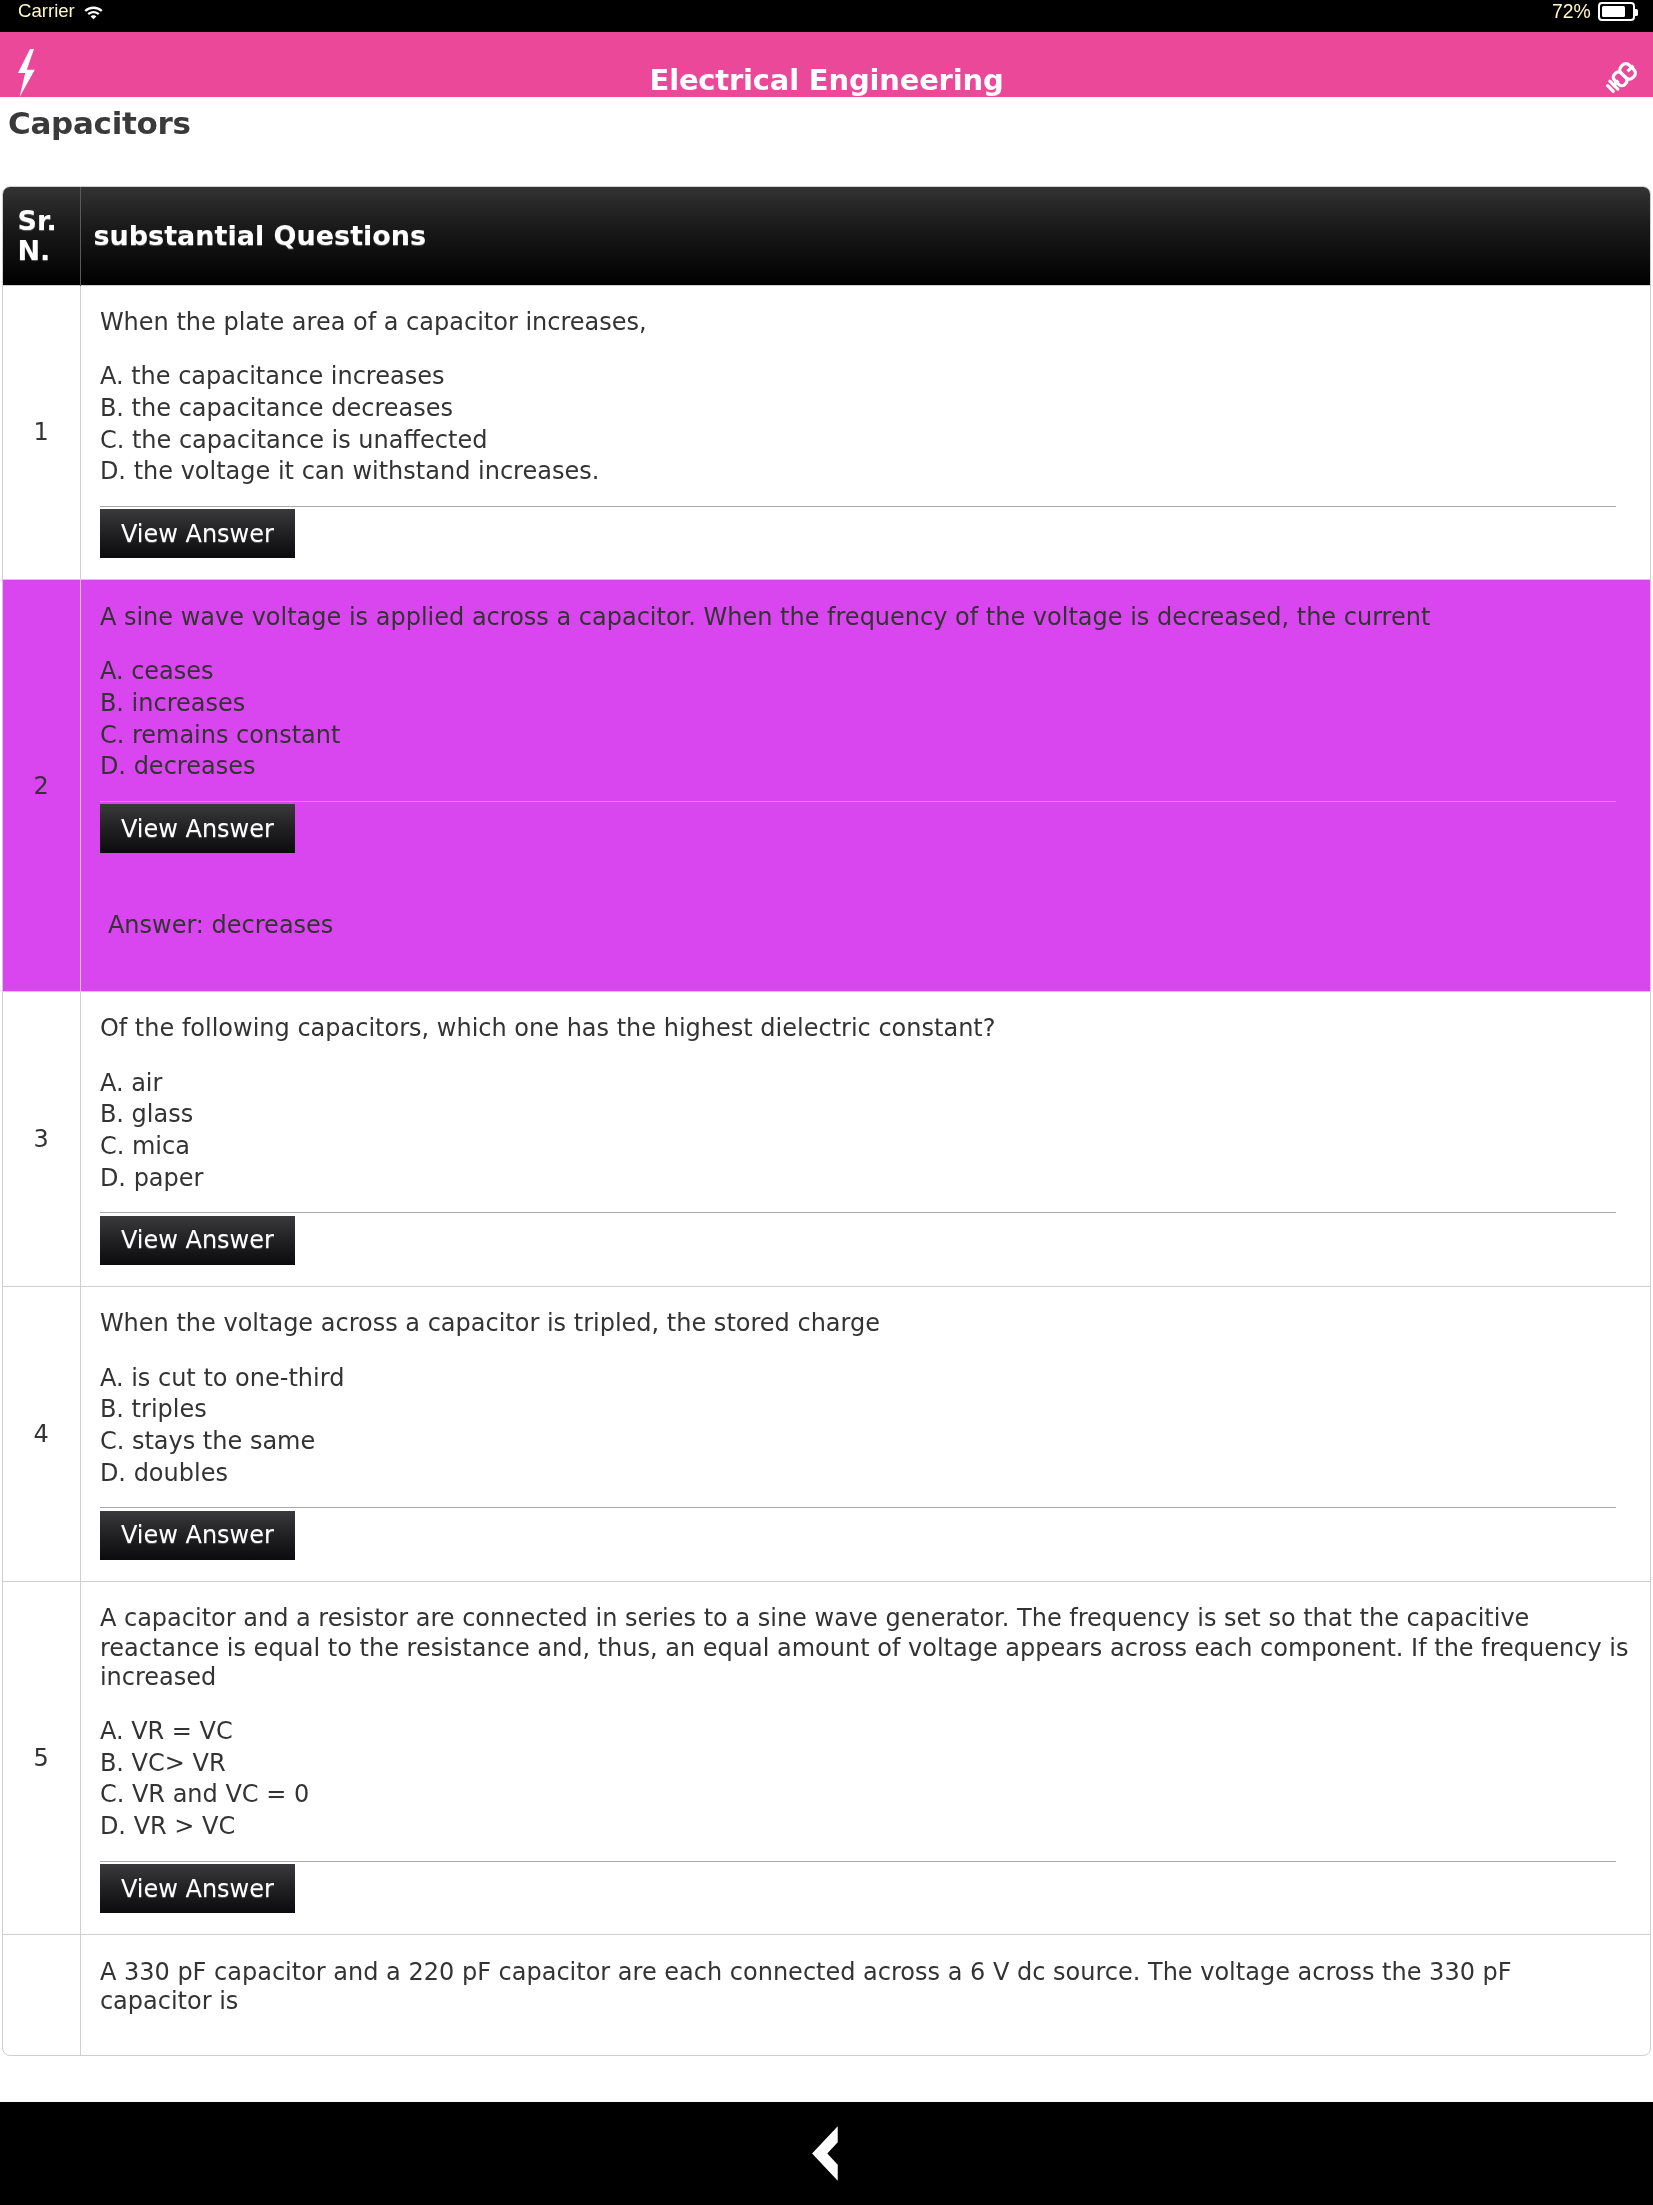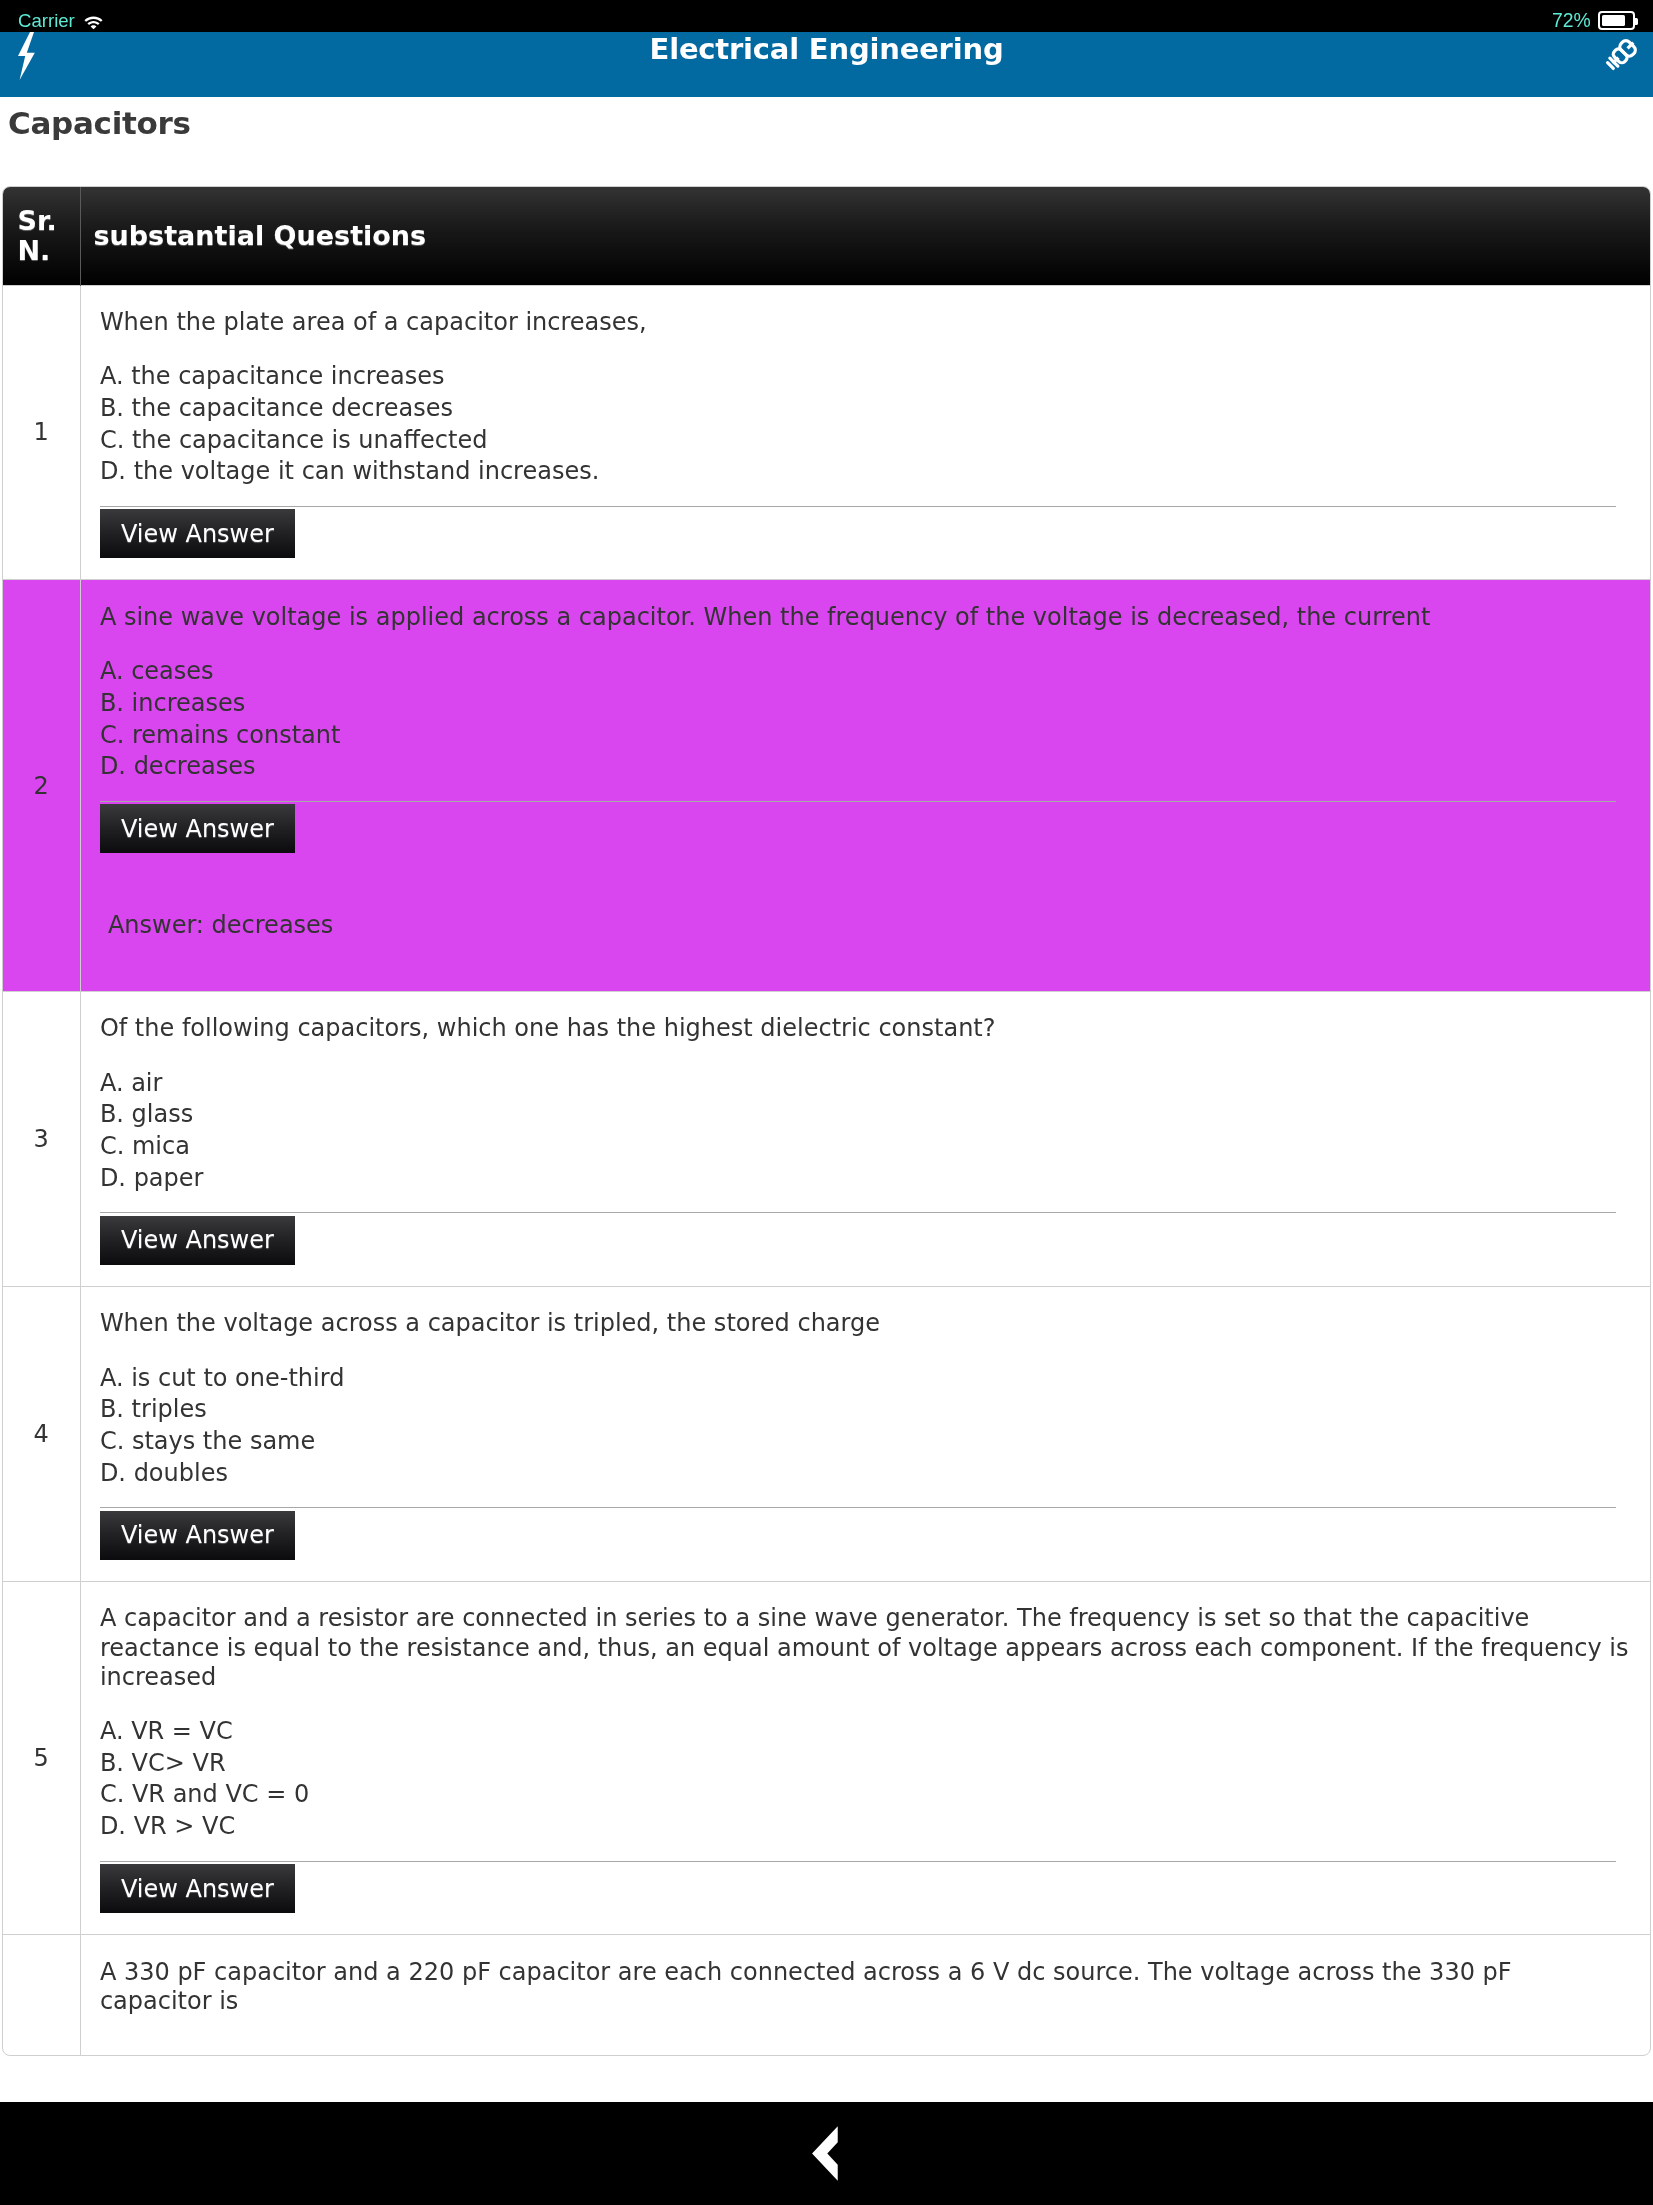--- a/index.html
+++ b/index.html
@@ -8,23 +8,23 @@
     height: 2205px;
     background: #ffffff;
     font-family: "DejaVu Sans", sans-serif;
     overflow: hidden;
   }
 
   
   .status-bar {
     height: 32px;
     background: #000;
-    color: #5eead4;
+    color: #fef9c3;
     display: flex;
-    align-items: flex-end;
+    align-items: flex-start;
     padding: 0 18px;
     font-size: 18.6px;
     font-family: "Liberation Sans", sans-serif;
     position: relative;
   }
   .status-left { display: flex; align-items: center; gap: 8px; }
   .status-center {
     position: absolute;
     left: 0; right: 0;
     text-align: center;
@@ -59,24 +59,24 @@
     position: absolute;
     left: 1.6px; top: 1.6px; bottom: 1.6px;
     width: 72%;
     background: #fff;
     border-radius: 1.6px;
   }
 
   
   .nav-bar {
     height: 65px;
-    background: #0369a1;
+    background: #ec4899;
     color: #fff;
     display: flex;
-    align-items: flex-start;
+    align-items: flex-end;
     padding: 0 9px;
     position: relative;
   }
   .nav-title {
     position: absolute;
     left: 0; right: 0;
     text-align: center;
     font-size: 29px;
     font-weight: bold;
     font-family: "DejaVu Sans", sans-serif;

